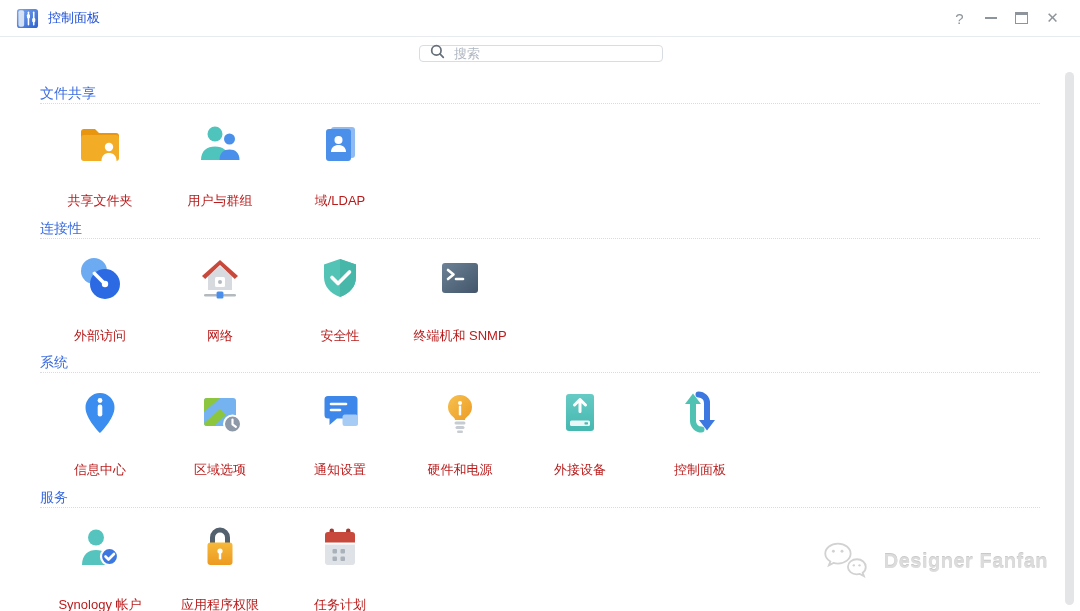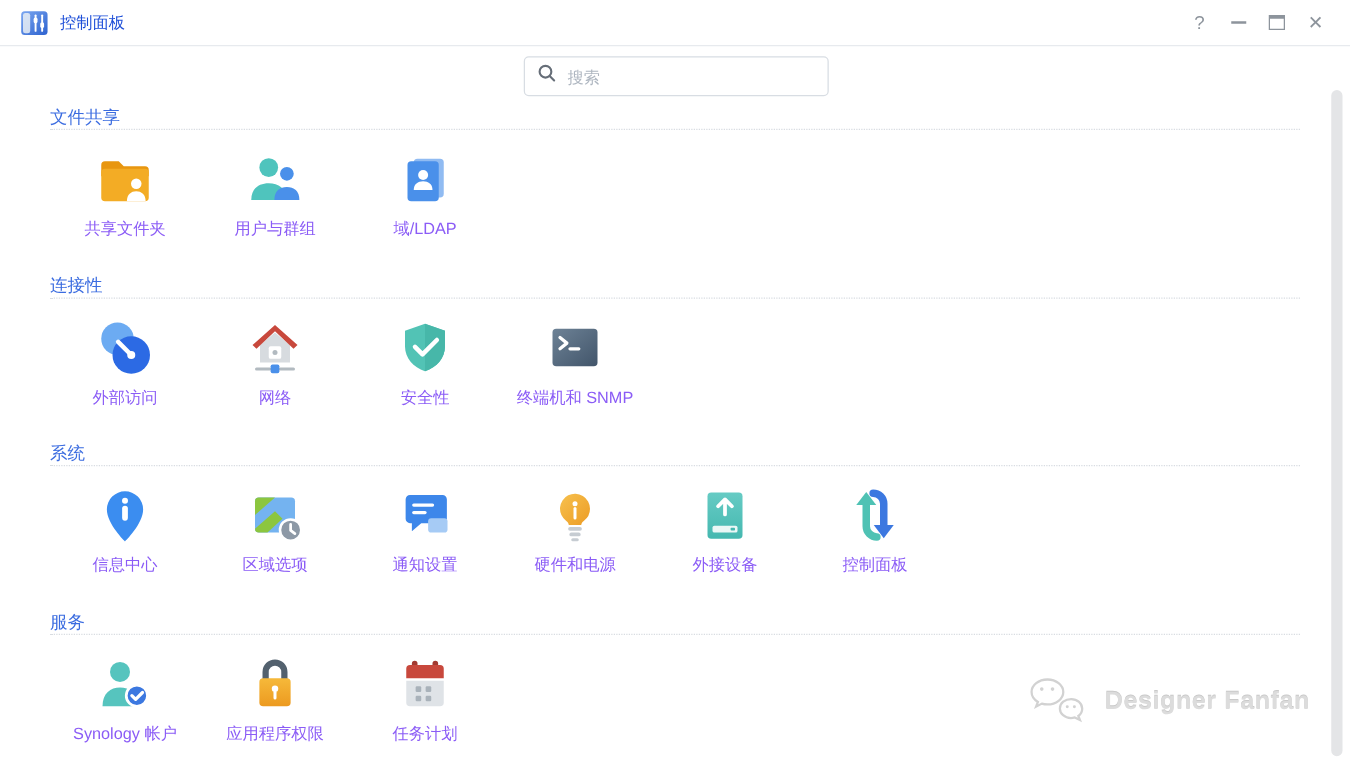--- a/index.html
+++ b/index.html
@@ -13,38 +13,38 @@
     border-bottom:1px solid #e7eaee;display:flex;align-items:center;z-index:6;}
   .title-left{display:flex;align-items:center;gap:9px;padding-left:16px;}
   .app-icon svg{display:block;}
   .title-text{font-size:13px;color:#1d4ed8;}
   .win-controls{margin-left:auto;display:flex;align-items:center;padding-right:12px;}
   .win-btn{width:31px;height:36px;display:flex;align-items:center;justify-content:center;
     color:#8d949c;font-size:15px;cursor:pointer;}
   .glyph-min{width:12px;height:2px;background:#8d949c;}
   .glyph-max{width:11px;height:8px;border:1.5px solid #8d949c;border-top:3.5px solid #8d949c;box-sizing:content-box;}
   
-  .searchbar{position:absolute;top:45px;left:419px;width:244px;height:32px;box-sizing:border-box;
+  .searchbar{position:absolute;top:45px;left:419px;width:244px;height:17px;box-sizing:border-box;
     border:1px solid #d8dde3;border-radius:4px;display:flex;align-items:center;gap:7px;padding:0 10px;background:#fff;}
   .search-input{border:none;outline:none;flex:1;font-size:13px;color:#333;font-family:"Liberation Sans",sans-serif;background:transparent;}
   .search-input::placeholder{color:#aeb6c0;}
   
   .sections{position:absolute;top:0;left:0;right:0;bottom:0;}
   .section{position:absolute;left:40px;right:40px;}
   .section[data-idx="0"]{top:84px}
   .section[data-idx="1"]{top:219px}
   .section[data-idx="2"]{top:353px}
   .section[data-idx="3"]{top:488px}
   .sec-title{font-size:14px;color:var(--sectitle);height:18px;line-height:18px;}
   .sec-sep{border-bottom:1px dotted #d8dce1;margin-top:1px;}
   .sec-row{display:flex;margin-top:15px;}
   .item{width:120px;display:flex;flex-direction:column;align-items:center;position:relative;cursor:pointer;}
   .item .icon{width:48px;height:48px;}
   .item .icon svg{width:100%;height:100%;display:block;}
-  .item .label{margin-top:7px;font-size:13px;color:#8b5cf6;white-space:nowrap;}
+  .item .label{margin-top:25px;font-size:13px;color:#b91c1c;white-space:nowrap;}
   .item.highlighted::after{content:"";position:absolute;left:-1px;top:-15px;width:107px;height:99px;
     border:6px solid var(--highlight);z-index:4;pointer-events:none;}
   
   .scrollbar{position:absolute;right:6px;top:72px;width:9px;height:533px;background:#e4e5e7;border-radius:5px;z-index:7;}
   
   .watermark{position:absolute;right:32px;top:537px;display:flex;align-items:center;gap:8px;z-index:2;}
   .wm-text{font-size:20px;font-weight:bold;letter-spacing:.5px;color:#dcdcdc;
     text-shadow:0 -1px 0 #c9c9c9,0 1px 1px #ffffff;}
 </style>
 </head>

